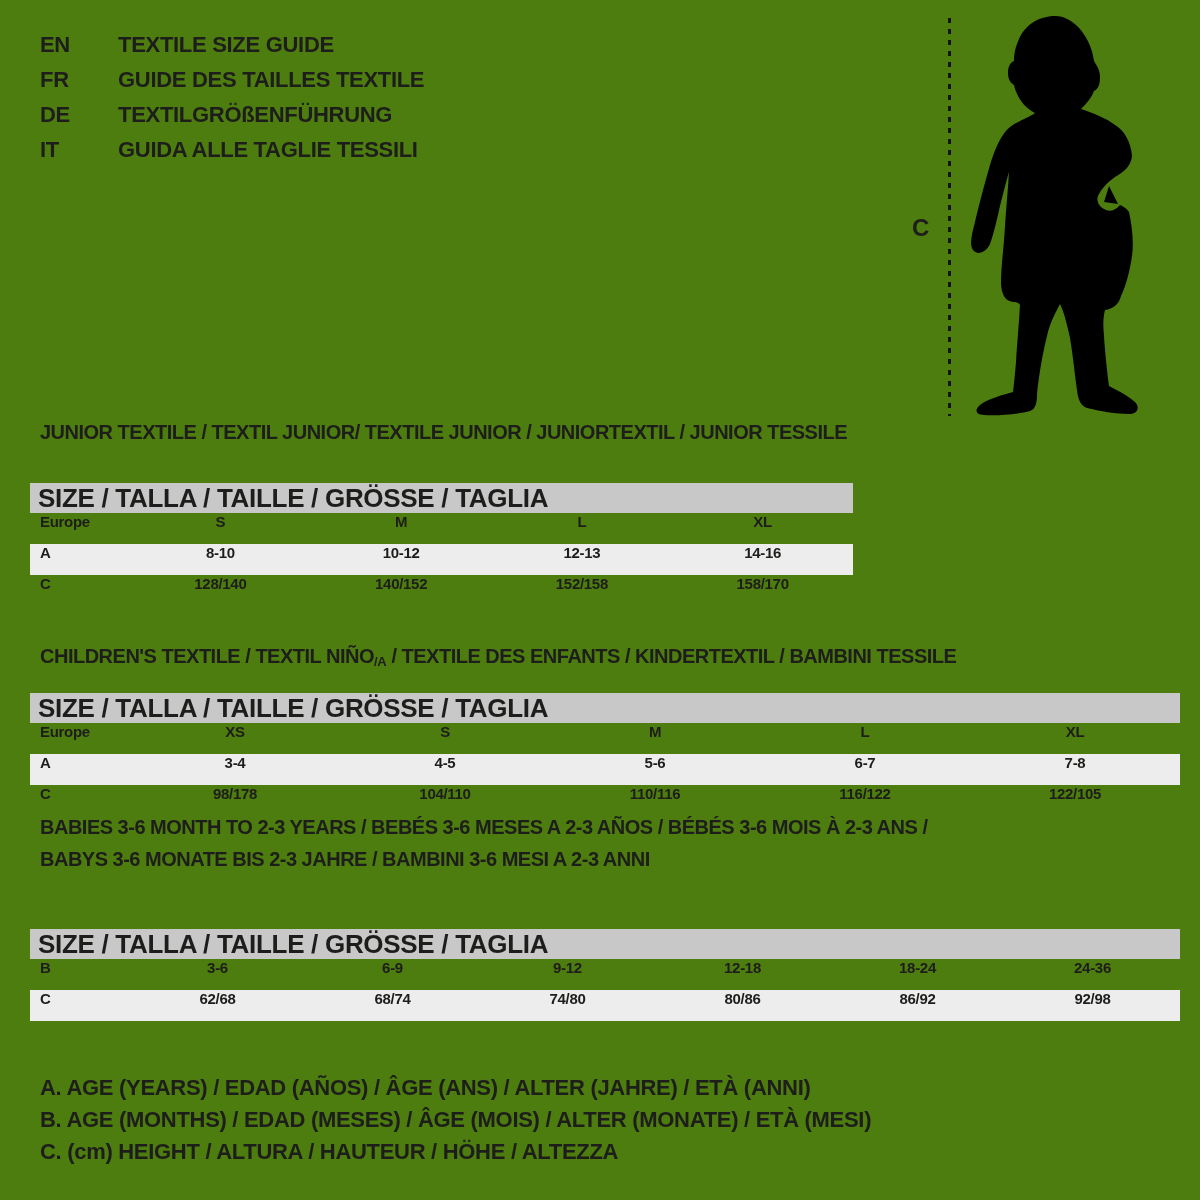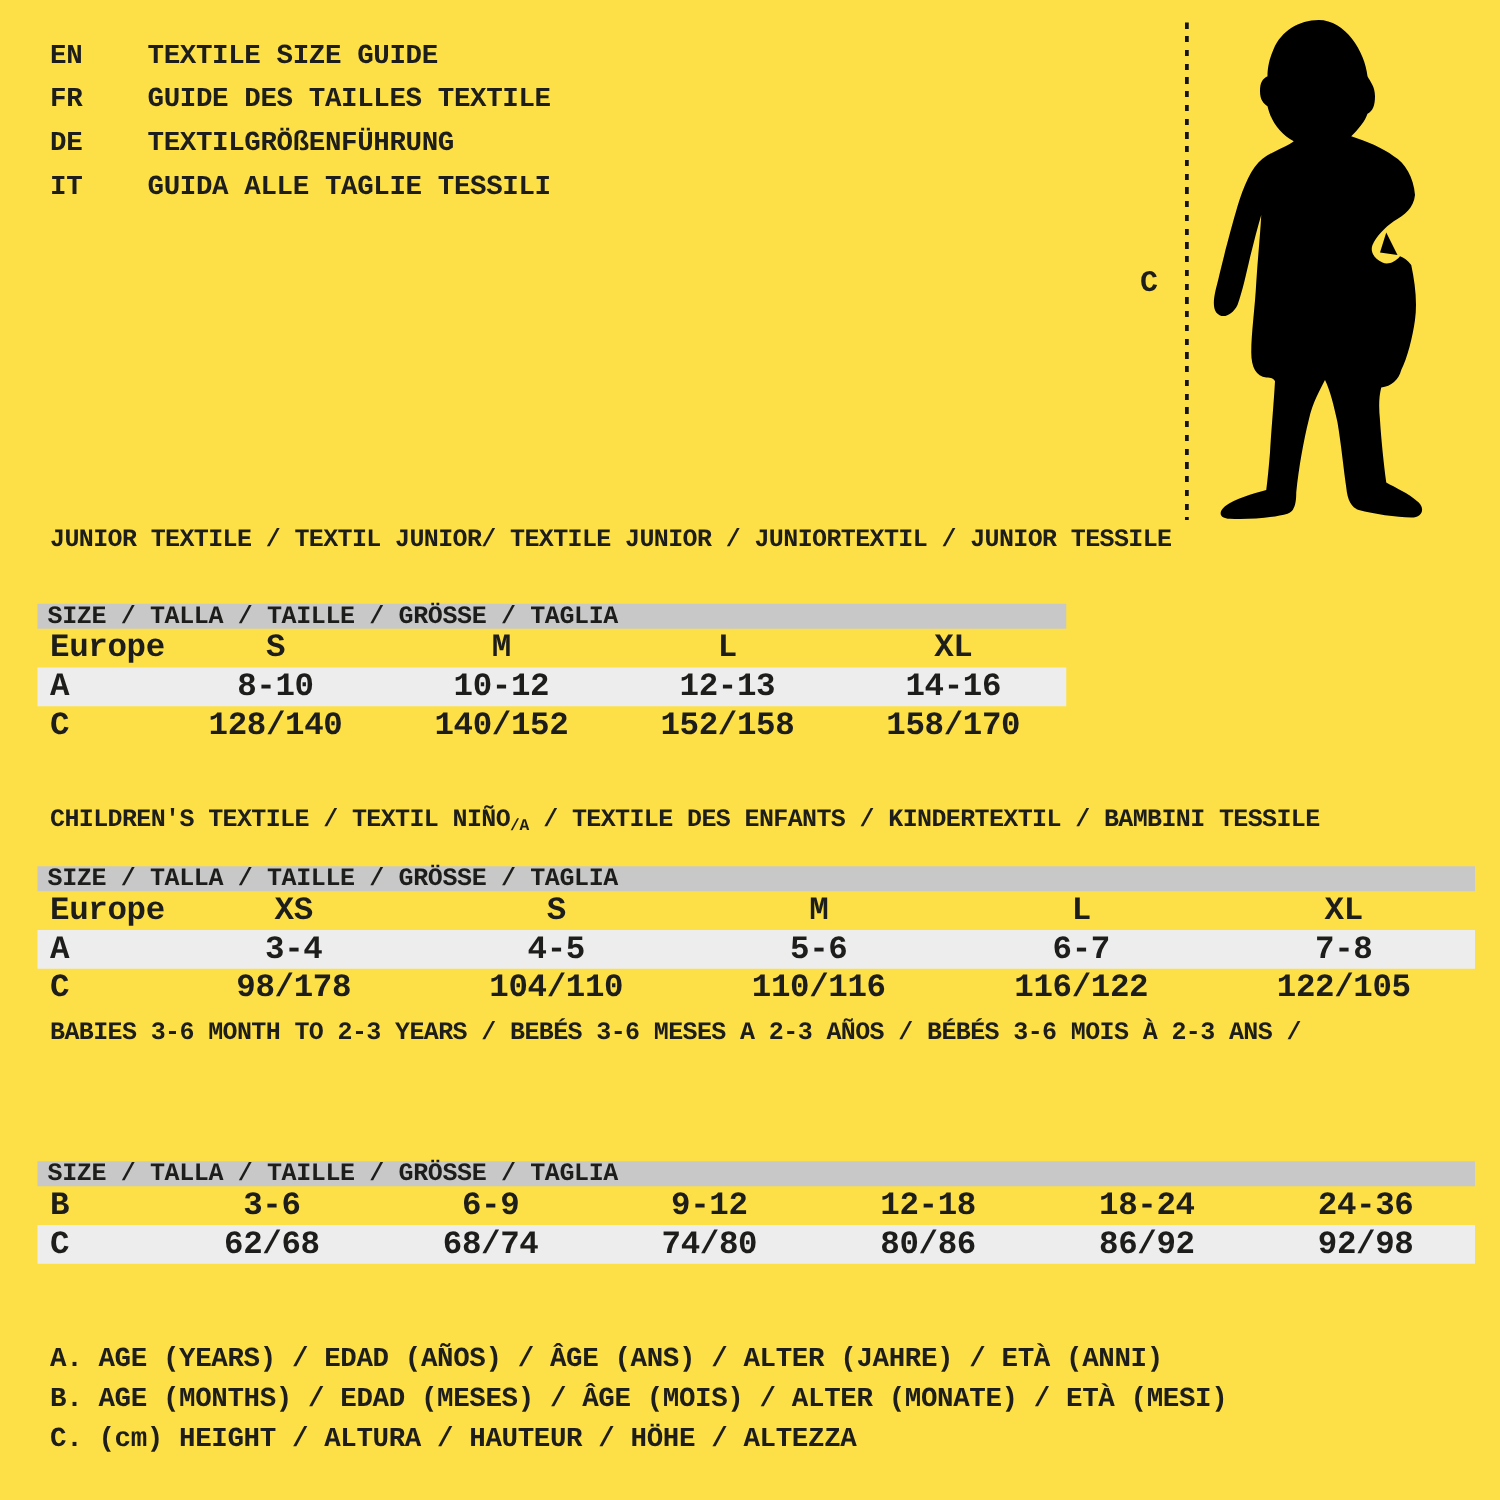--- a/index.html
+++ b/index.html
@@ -1,41 +1,41 @@
 <!DOCTYPE html>
 <html><head>
 <meta charset="utf-8">
 <style>
   html,body{margin:0;padding:0;background:#ffffff;}
   .page{
-    position:relative;width:1200px;height:1200px;background:#fde047;
-    font-family:Liberation Mono, monospace;
+    position:relative;width:1200px;height:1200px;background:#4d7c0f;
+    font-family:Liberation Sans, sans-serif;
     font-weight:700;color:#1d1d1b;overflow:hidden;
     letter-spacing:-0.3px;
   }
   
   .lang-block{position:absolute;left:40px;top:27px;}
   .lang-row{display:flex;align-items:center;height:35px;font-size:22px;}
   .lang-code{width:78px;}
   
   .c-line{position:absolute;left:948px;top:18px;width:3px;height:398px;
     background:repeating-linear-gradient(180deg,#141414 0 5px,transparent 5px 11px);}
   .c-label{position:absolute;left:912px;top:214px;font-size:24px;}
   .silhouette{position:absolute;left:968px;top:14px;}
   
   .section-title{position:absolute;font-size:20px;letter-spacing:-0.5px;white-space:nowrap;}
   #junior-title{left:40px;top:421px;}
   #children-title{left:40px;top:645px;}
   #babies-title{left:40px;top:811px;line-height:32px;}
   .t-sub{font-size:13px;position:relative;top:3px;letter-spacing:-0.3px;}
   
   .size-table{position:absolute;left:30px;}
-  .t-bar{height:20px;background:#c8c8c8;display:flex;align-items:center;
-    padding-left:8px;font-size:20px;box-sizing:border-box;}
-  .t-row{height:31px;display:flex;align-items:flex-start;font-size:26px;}
+  .t-bar{height:30px;background:#c8c8c8;display:flex;align-items:center;
+    padding-left:8px;font-size:26px;box-sizing:border-box;}
+  .t-row{height:31px;display:flex;align-items:flex-start;font-size:15px;}
   .t-row.striped{background:#ededed;}
   .t-label{width:100px;padding-left:10px;box-sizing:border-box;}
   .t-cell{flex:1;text-align:center;}
   #junior-table{top:483px;width:823px;}
   #children-table{top:693px;width:1150px;}
   #babies-table{top:929px;width:1150px;}
   
   .legend{position:absolute;left:40px;top:1072px;font-size:22px;line-height:32px;}
 </style>
 </head>
@@ -142,20 +142,21 @@
       <span class="t-cell">98/178</span>
       <span class="t-cell">104/110</span>
       <span class="t-cell">110/116</span>
       <span class="t-cell">116/122</span>
       <span class="t-cell">122/105</span>
     </div>
   </div>
 
   <div class="section-title" id="babies-title">
     <div>BABIES 3-6 MONTH TO 2-3 YEARS / BEBÉS 3-6 MESES A 2-3 AÑOS / BÉBÉS 3-6 MOIS À 2-3 ANS /</div>
+    <div>BABYS 3-6 MONATE BIS 2-3 JAHRE / BAMBINI 3-6 MESI A 2-3 ANNI</div>
   </div>
   <div class="size-table" id="babies-table">
     <div class="t-bar">
       <span>SIZE / TALLA / TAILLE / GRÖSSE / TAGLIA</span>
     </div>
     <div class="t-row">
       <span class="t-label">B</span>
       <span class="t-cell">3-6</span>
       <span class="t-cell">6-9</span>
       <span class="t-cell">9-12</span>

